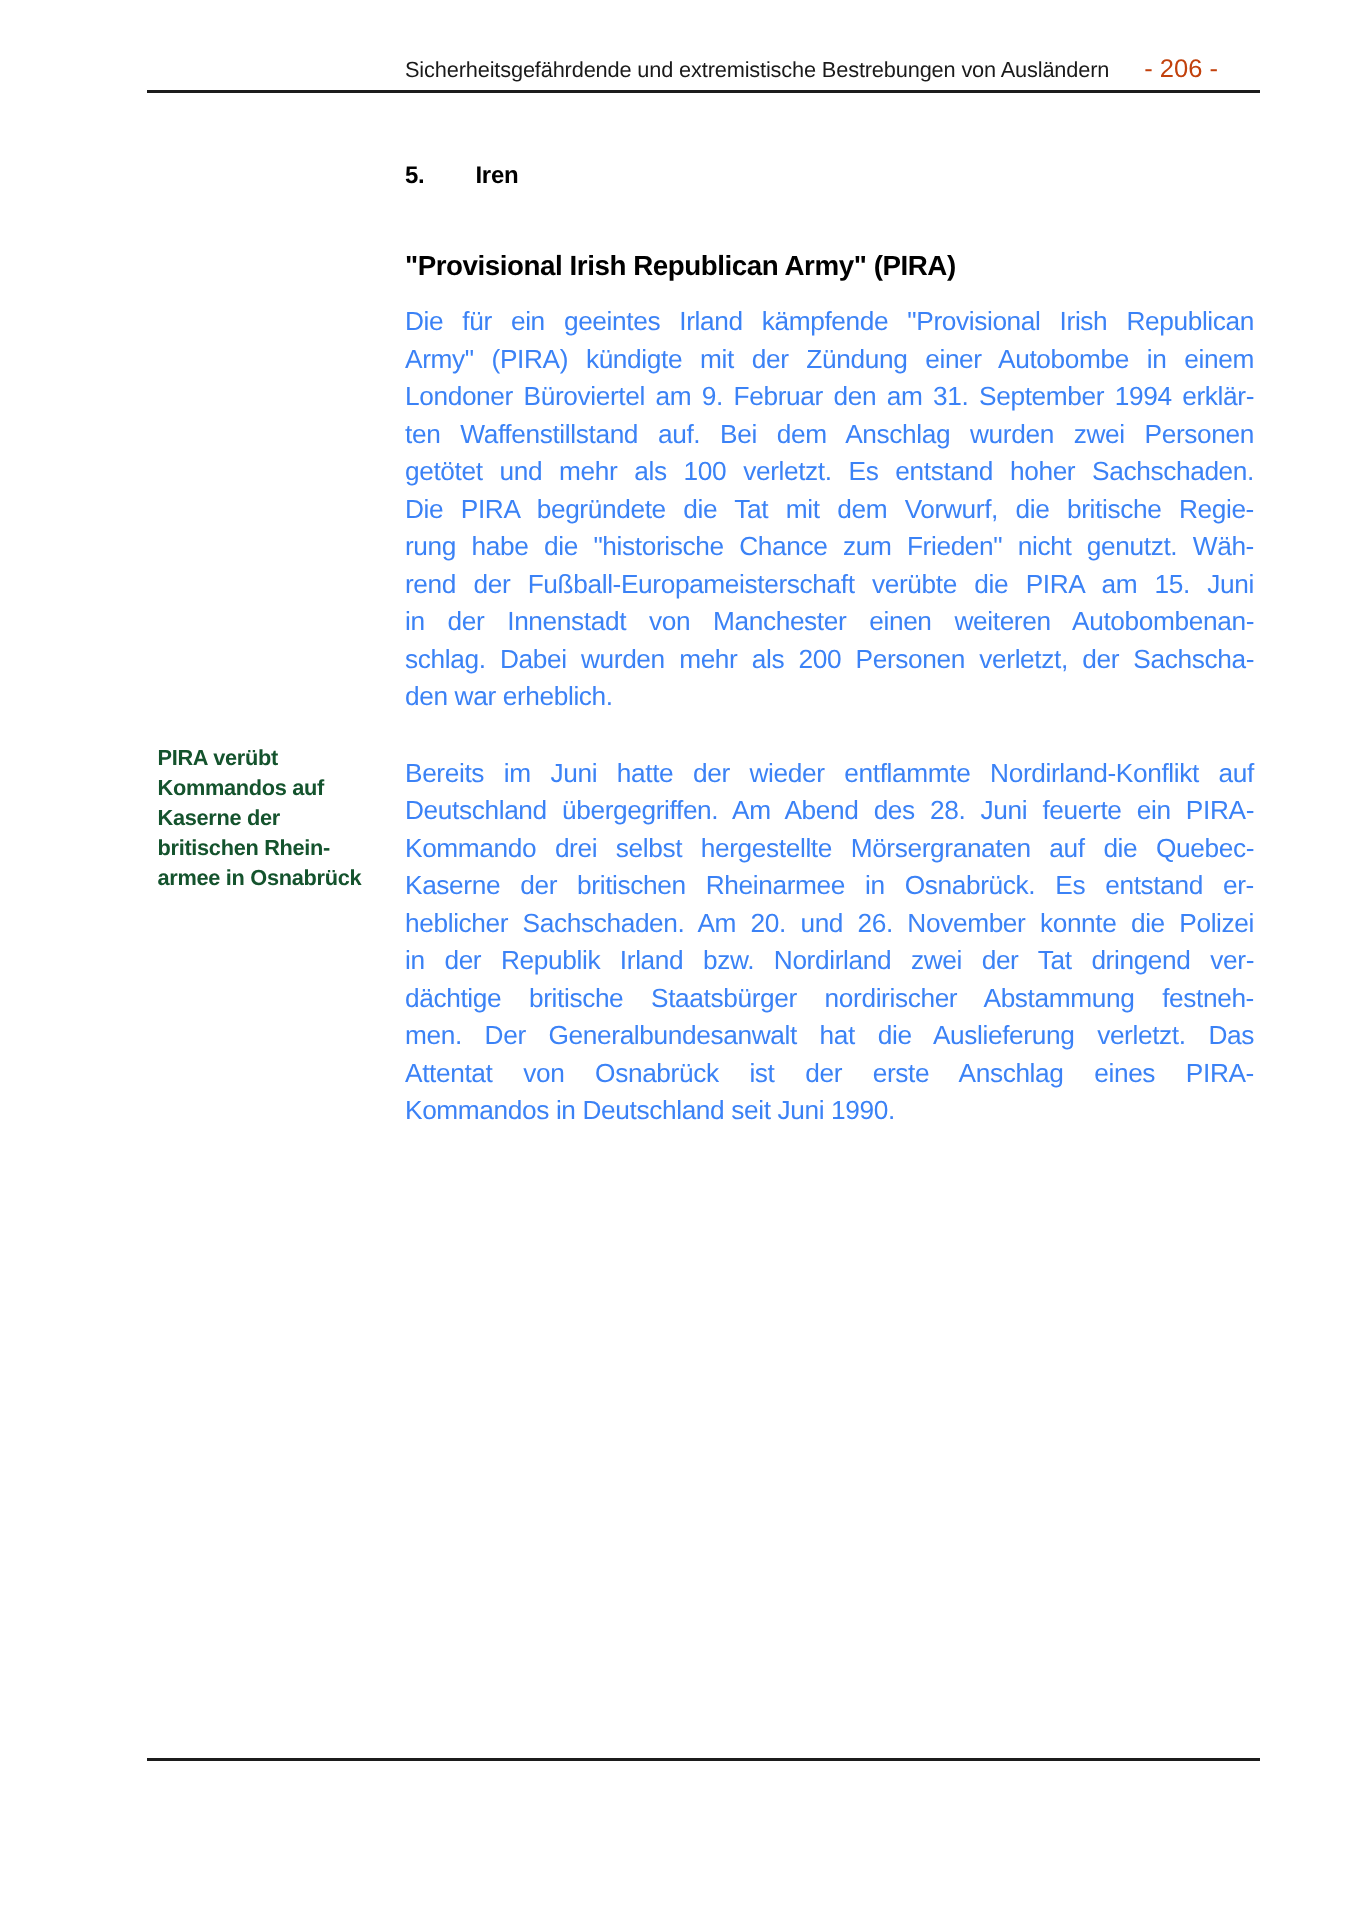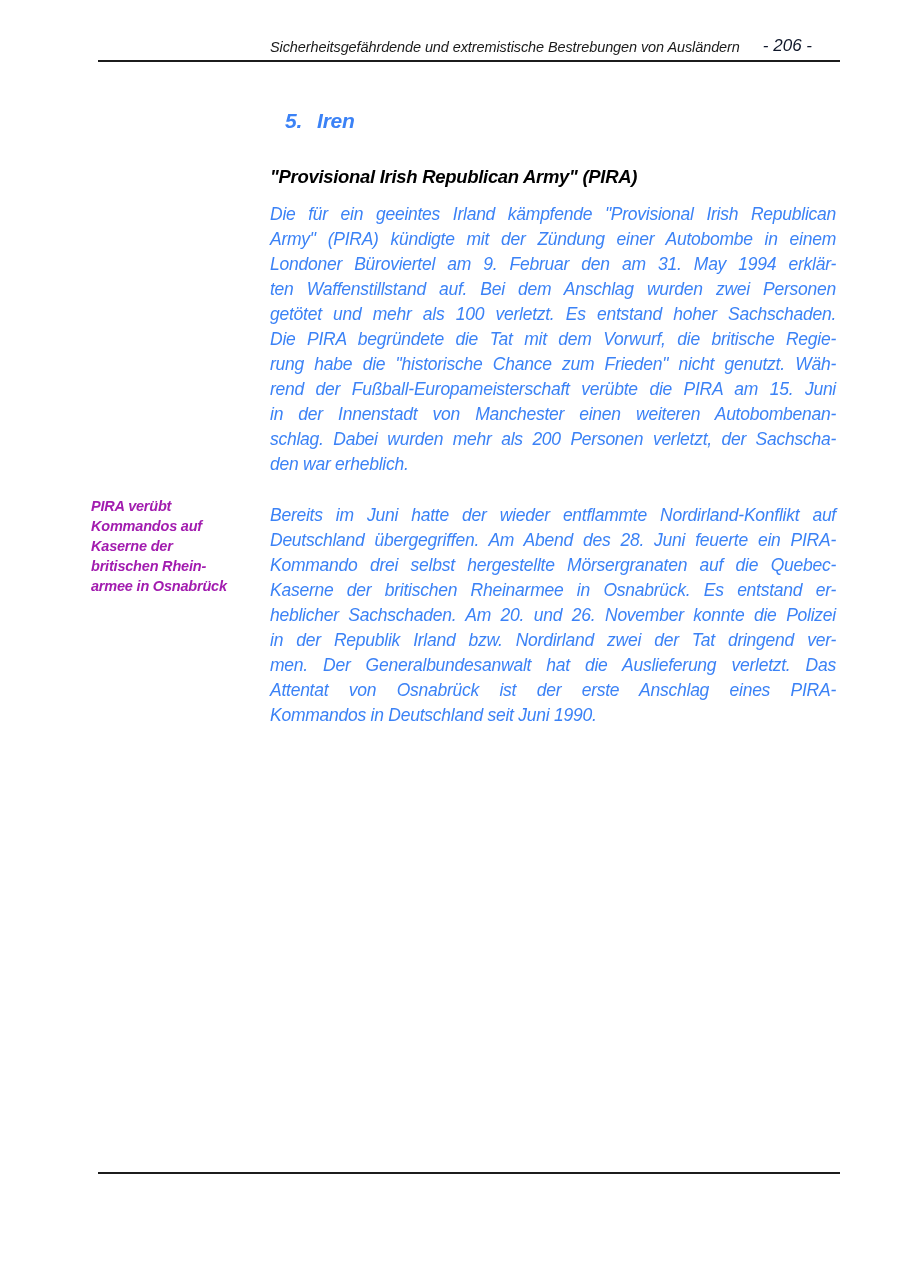--- a/index.html
+++ b/index.html
@@ -8,61 +8,59 @@
     background: #ffffff;
     font-family: "Liberation Sans", sans-serif;
   }
   .page {
     position: relative;
     width: 900px;
     height: 1234px;
     background: #ffffff;
     color: #111111;
     overflow: hidden;
-    font-style: italic;
   }
   
   .header-title {
     position: absolute;
     left: 270px;
     top: 39px;
     width: 460px;
     font-size: 14.5px;
     letter-spacing: -0.1px;
     color: #1a1a1a;
     white-space: nowrap;
   }
   .page-number {
     position: absolute;
     top: 36px;
     right: 88px;
     font-size: 17px;
-    color: #0f172a;
+    color: #c2410c;
     white-space: nowrap;
   }
   .rule {
     position: absolute;
     left: 98px;
     width: 742px;
     height: 2px;
     background: #1c1c1c;
   }
   .rule.header-rule { top: 60px; }
   .rule.footer-rule { top: 1172px; }
 
   
   .section-heading {
     position: absolute;
     left: 270px;
     top: 109px;
-    font-size: 21px;
+    font-size: 16px;
     font-weight: bold;
     letter-spacing: -0.2px;
-    color: #3b82f6;
-    text-align: center;
+    color: #000000;
   }
   .section-heading .num {
     display: inline-block;
     width: 47px;
   }
   .subsection-title {
     position: absolute;
     left: 270px;
     top: 166px;
     font-size: 18.5px;
@@ -90,28 +88,28 @@
     white-space: normal;
   }
   .line.last {
     text-align: right;
     text-align-last: left;
   }
 
   
   .margin-note {
     position: absolute;
-    left: 91px;
+    left: 105px;
     top: 496px;
     width: 160px;
     font-size: 14.5px;
     font-weight: bold;
     line-height: 20px;
     letter-spacing: -0.2px;
-    color: #a21caf;
+    color: #14532d;
   }
   .margin-note .line,
   .margin-note .line.last {
     text-align: left;
     text-align-last: left;
   }
 </style>
 </head>
 <body>
 
@@ -123,21 +121,21 @@
 
   <div class="section-heading">
     <span class="num">5.</span><span>Iren</span>
   </div>
 
   <div class="subsection-title">"Provisional Irish Republican Army" (PIRA)</div>
 
   <div class="body-par par1">
       <div class="line">Die für ein geeintes Irland kämpfende "Provisional Irish Republican</div>
       <div class="line">Army" (PIRA) kündigte mit der Zündung einer Autobombe in einem</div>
-      <div class="line">Londoner Büroviertel am 9. Februar den am 31. May 1994 erklär-</div>
+      <div class="line">Londoner Büroviertel am 9. Februar den am 31. September 1994 erklär-</div>
       <div class="line">ten Waffenstillstand auf. Bei dem Anschlag wurden zwei Personen</div>
       <div class="line">getötet und mehr als 100 verletzt. Es entstand hoher Sachschaden.</div>
       <div class="line">Die PIRA begründete die Tat mit dem Vorwurf, die britische Regie-</div>
       <div class="line">rung habe die "historische Chance zum Frieden" nicht genutzt. Wäh-</div>
       <div class="line">rend der Fußball-Europameisterschaft verübte die PIRA am 15. Juni</div>
       <div class="line">in der Innenstadt von Manchester einen weiteren Autobombenan-</div>
       <div class="line">schlag. Dabei wurden mehr als 200 Personen verletzt, der Sachscha-</div>
       <div class="line last">den war erheblich.</div>
     </div>
 
@@ -149,20 +147,21 @@
       <div class="line last">armee in Osnabrück</div>
     </div>
 
   <div class="body-par par2">
       <div class="line">Bereits im Juni hatte der wieder entflammte Nordirland-Konflikt auf</div>
       <div class="line">Deutschland übergegriffen. Am Abend des 28. Juni feuerte ein PIRA-</div>
       <div class="line">Kommando drei selbst hergestellte Mörsergranaten auf die Quebec-</div>
       <div class="line">Kaserne der britischen Rheinarmee in Osnabrück. Es entstand er-</div>
       <div class="line">heblicher Sachschaden. Am 20. und 26. November konnte die Polizei</div>
       <div class="line">in der Republik Irland bzw. Nordirland zwei der Tat dringend ver-</div>
+      <div class="line">dächtige britische Staatsbürger nordirischer Abstammung festneh-</div>
       <div class="line">men. Der Generalbundesanwalt hat die Auslieferung verletzt. Das</div>
       <div class="line">Attentat von Osnabrück ist der erste Anschlag eines PIRA-</div>
       <div class="line last">Kommandos in Deutschland seit Juni 1990.</div>
     </div>
 
   <div class="rule footer-rule"></div>
 
 </div>
 
 </body></html>

